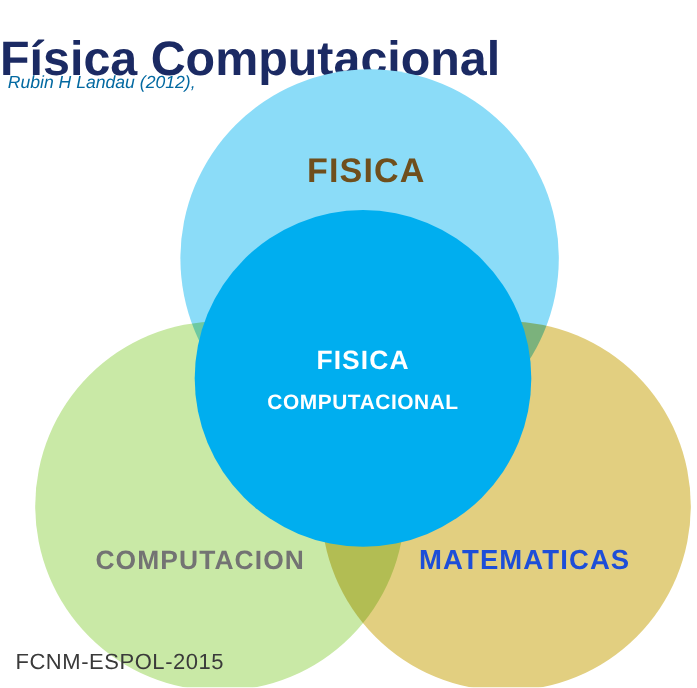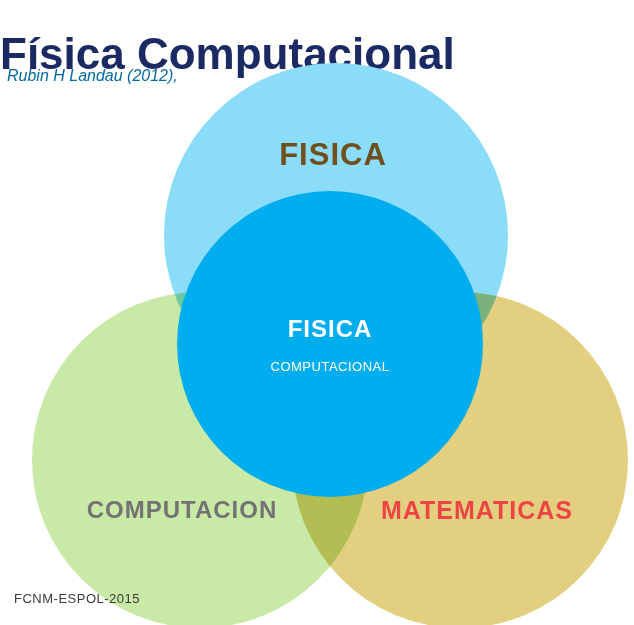--- a/index.html
+++ b/index.html
@@ -35,31 +35,31 @@
   .circle-center{left:177px;top:191px;width:306px;height:306px;background:#00aeef;}
   .vlabel{
     position:absolute;
     transform:translate(-50%,-50%);
     font-weight:bold;
     white-space:nowrap;
     z-index:5;
   }
   .label-fisica{left:333px;top:155px;font-size:31px;color:#6f4f1d;letter-spacing:1px;}
   .label-computacion{left:182px;top:510px;font-size:24px;color:#737373;letter-spacing:1px;}
-  .label-matematicas{left:477px;top:510px;font-size:25px;color:#ef4444;letter-spacing:1px;}
+  .label-matematicas{left:477px;top:510px;font-size:25px;color:#1d4ed8;letter-spacing:1px;}
   .label-center{
     left:330px;top:346px;
     text-align:center;
     color:#ffffff;
   }
   .label-center .line1{font-size:24px;font-weight:bold;letter-spacing:1px;line-height:30px;}
-  .label-center .line2{font-size:13px;font-weight:normal;letter-spacing:0.5px;line-height:24px;margin-top:11px;}
+  .label-center .line2{font-size:19px;font-weight:bold;letter-spacing:0.5px;line-height:24px;margin-top:11px;}
   .footer-text{
     position:absolute;left:14px;top:591px;
-    font-size:13px;
+    font-size:20px;
     color:#3a3a3a;
     letter-spacing:0.5px;
     z-index:6;
   }
 </style>
 </head>
 <body>
 
 <div class="canvas">
 

